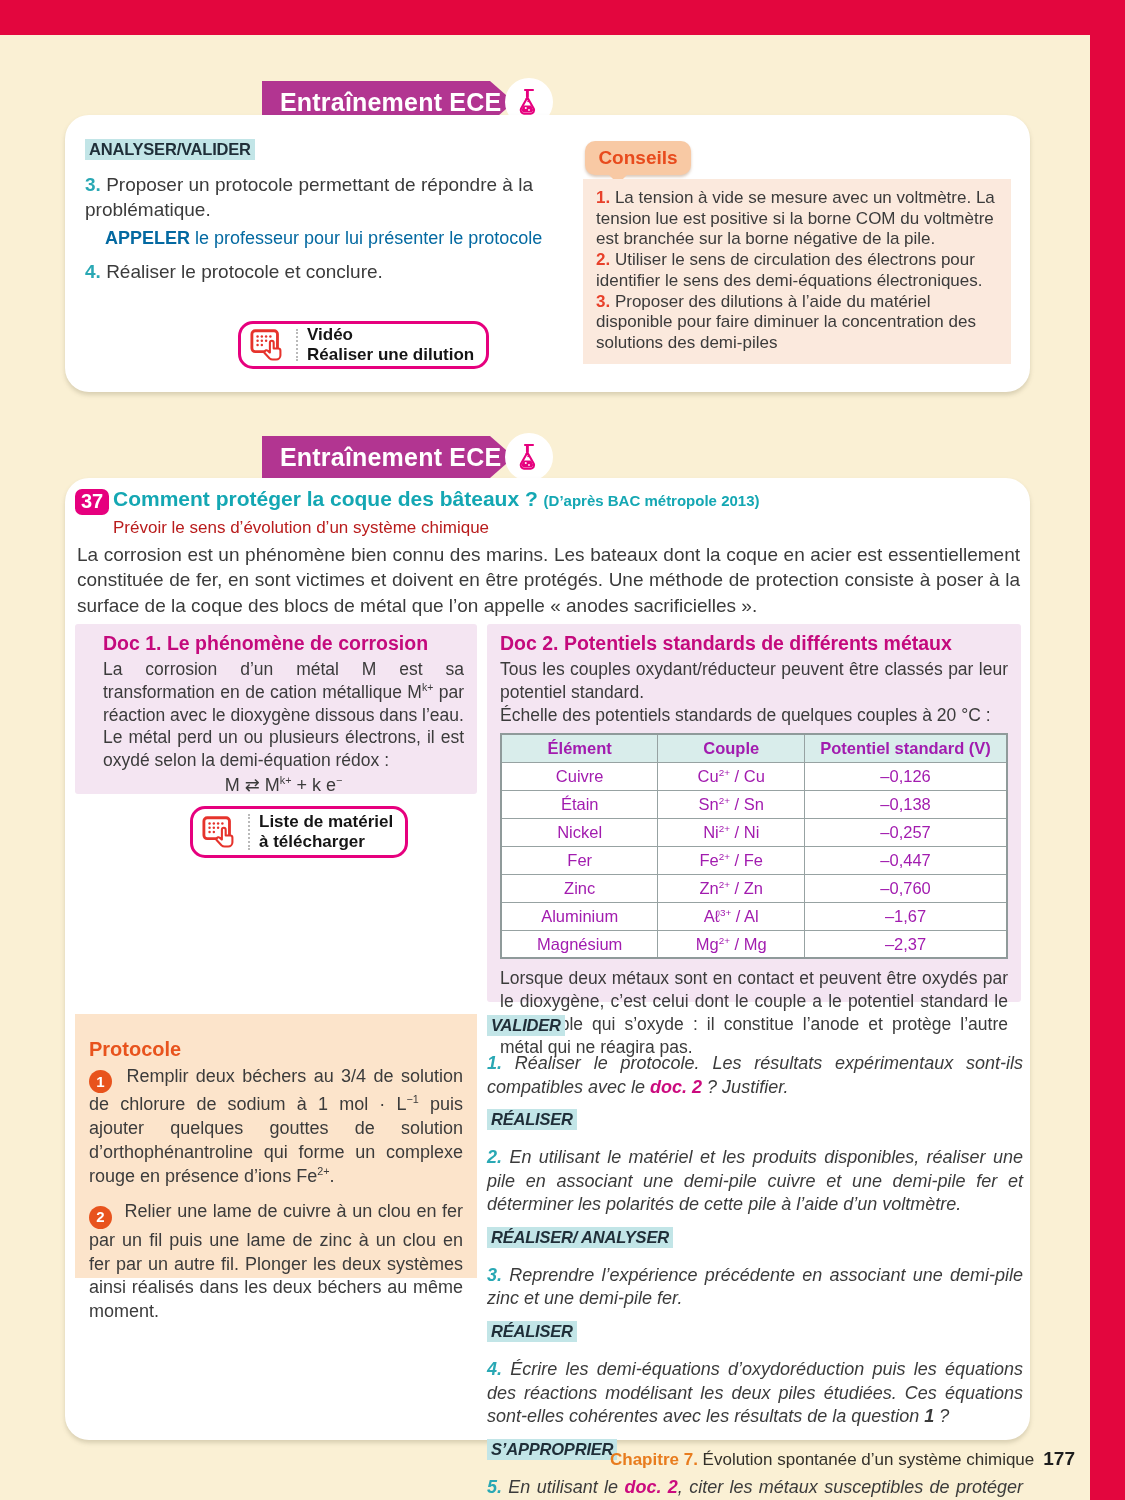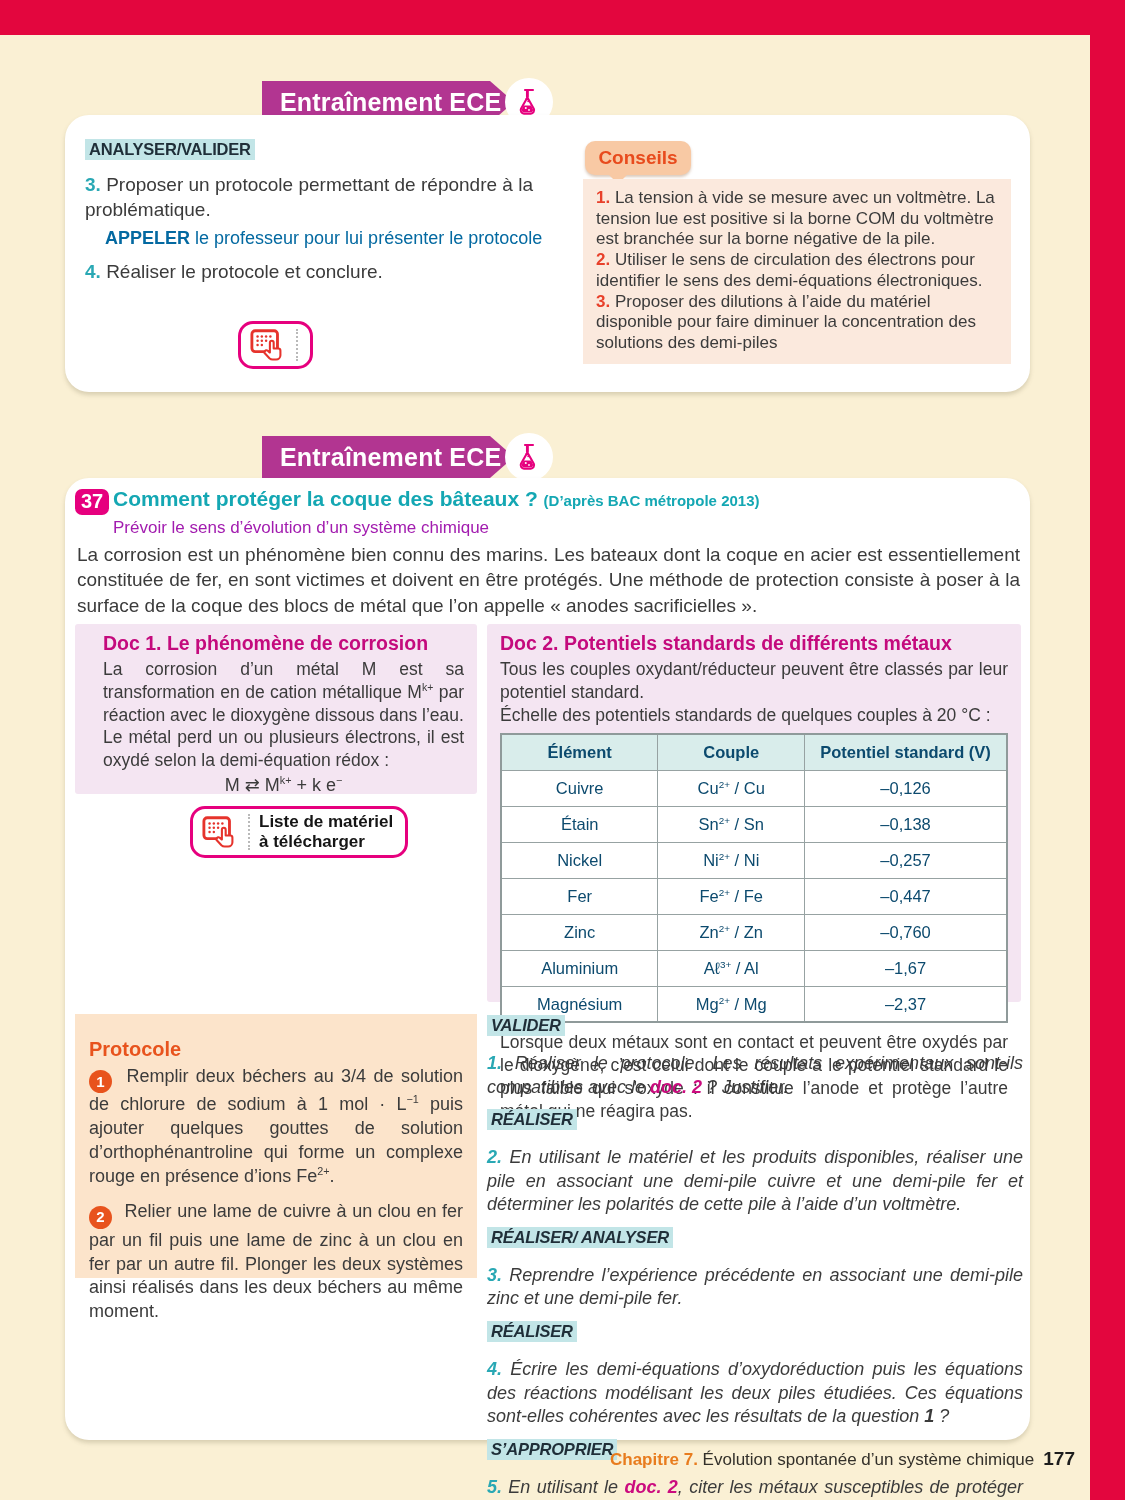--- a/index.html
+++ b/index.html
@@ -81,33 +81,33 @@
   }
 
   
   .ex-badge {
     position:absolute; left:10px; top:11px;
     background:#e6007e; color:#fff; font-weight:bold; font-size:20px;
     padding:1px 6px 2px; border-radius:7px;
   }
   .ex-title  { position:absolute; left:48px; top:9px; color:#14a7b3; font-size:21px; font-weight:bold; }
   .ex-title .src { font-size:15px; font-weight:bold; }
-  .ex-subtitle { position:absolute; left:48px; top:40px; color:#a21caf; font-size:17px; }
+  .ex-subtitle { position:absolute; left:48px; top:40px; color:#b91c1c; font-size:17px; }
 
   
   .docbox { position:absolute; background:#f4e5f2; border-radius:3px; padding:8px 13px 10px; }
   .docbox h3 { color:#c40a7d; font-size:19.5px; margin:0 0 3px; }
   .docbox p  { font-size:17.5px; line-height:1.3; color:#3b3b3b; text-align:justify; }
   .formula   { text-align:center; font-size:18px; color:#3b3b3b; margin-top:2px; }
 
   
   table.std { width:100%; border-collapse:collapse; margin:7px 0 8px; background:#fff; }
   table.std th, table.std td {
     border:1px solid #97a2a2; text-align:center;
-    font-size:16.5px; color:#0c4a6e; padding:2px 4px; height:36px;
+    font-size:16.5px; color:#a21caf; padding:2px 4px; height:28px;
   }
   table.std th { background:#d9edeb; font-weight:bold; }
   table.std { border:2px solid #8f9a9a; }
 
   
   .protocole {
     position:absolute; left:10px; top:536px; width:402px; height:264px;
     background:#fce4cb; padding:24px 14px;
   }
   .protocole h3 { color:#e8531d; font-size:20px; margin-bottom:4px; }
@@ -171,20 +171,24 @@
             <circle cx="22.5" cy="10" r="1.3"></circle>
           <circle cx="9" cy="14.5" r="1.3"></circle>
             <circle cx="13.5" cy="14.5" r="1.3"></circle>
             <circle cx="18" cy="14.5" r="1.3"></circle>
           <circle cx="9" cy="19" r="1.3"></circle>
             <circle cx="13.5" cy="19" r="1.3"></circle>
         </g>
         <path d="M24 14.5 c-1.1 0-2 .9-2 2 V27 l-2.3-1.9 c-.9-.75-2.2-.6-2.9.3 -.7.9-.55 2.2.3 2.9 L21.5 33 c.9.85 2.1 1.35 3.4 1.35 H28.6 c2.5 0 4.5-2 4.5-4.5 v-4.8 c0-1.3-1-2.3-2.3-2.3 H26 v-6.2 c0-1.1-.9-2-2-2 z" fill="#fff" stroke="#e6332c" stroke-width="2.2" stroke-linejoin="round"></path>
       </svg>
       <div class="sep"></div>
+      <div class="txt">
+        <div>Vidéo</div>
+        <div>Réaliser une dilution</div>
+      </div>
     </div>
 
     <div class="conseils-tab">
       <span>Conseils</span>
     </div>
     <div class="conseils-box">
       <p><span class="onum">1.</span><span> La tension à vide se mesure avec un voltmètre. La tension lue est positive si la borne COM du voltmètre est branchée sur la borne négative de la pile.</span></p>
       <p><span class="onum">2.</span><span> Utiliser le sens de circulation des électrons pour identifier le sens des demi-équations électroniques.</span></p>
       <p><span class="onum">3.</span><span> Proposer des dilutions à l’aide du matériel disponible pour faire diminuer la concentration des solutions des demi-piles</span></p>
     </div>

